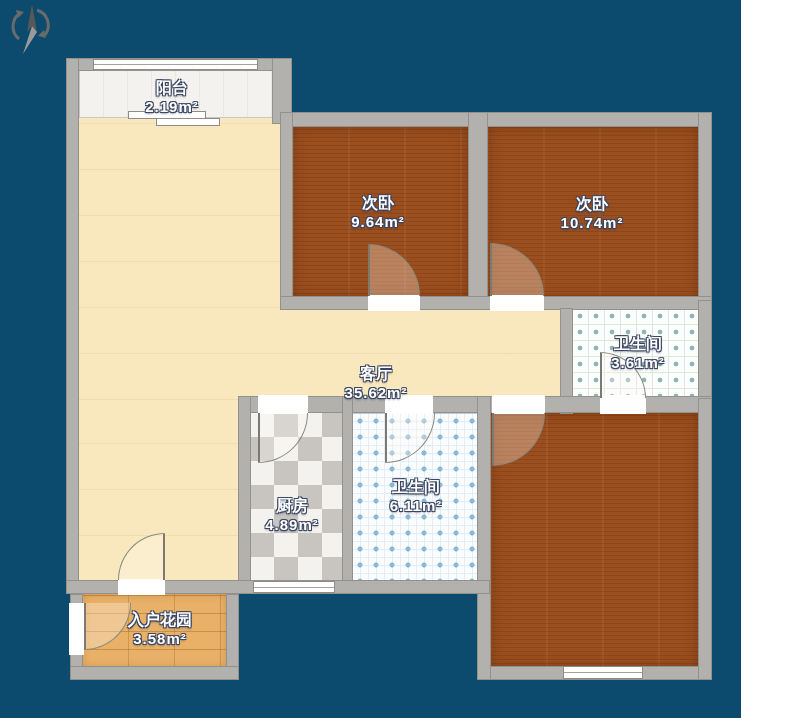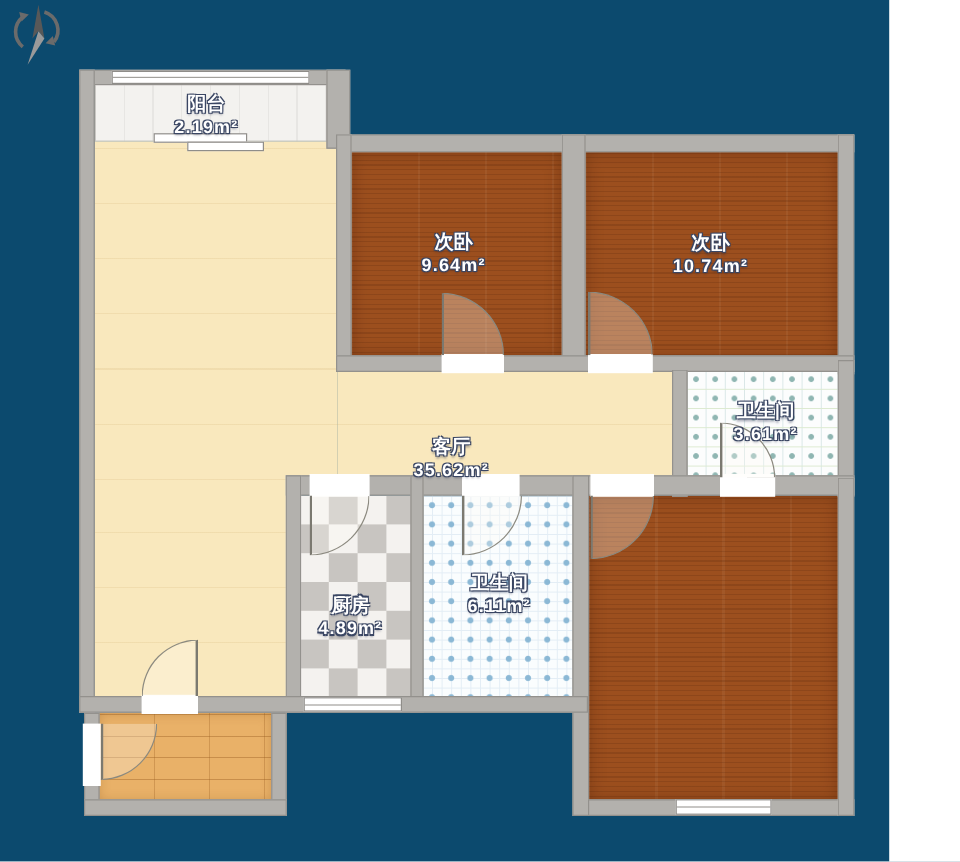--- a/index.html
+++ b/index.html
@@ -173,14 +173,18 @@
     <span class="rarea">3.61m²</span>
   </div>
   <div class="room-label" style="left:292px;top:515px;">
     <span class="rname">厨房</span>
     <span class="rarea">4.89m²</span>
   </div>
   <div class="room-label" style="left:416px;top:496px;">
     <span class="rname">卫生间</span>
     <span class="rarea">6.11m²</span>
   </div>
+  <div class="room-label" style="left:160px;top:629px;">
+    <span class="rname">入户花园</span>
+    <span class="rarea">3.58m²</span>
+  </div>
 
 </div>
 
 </body></html>

